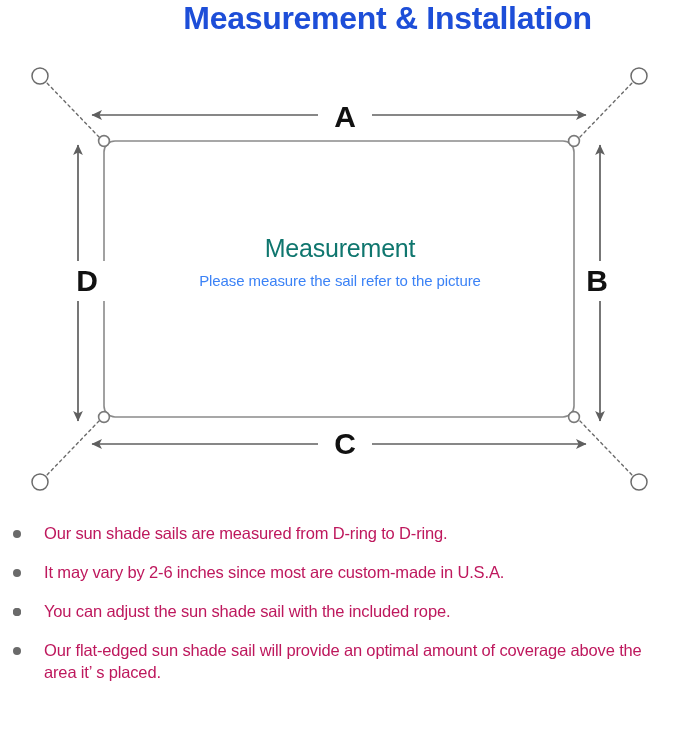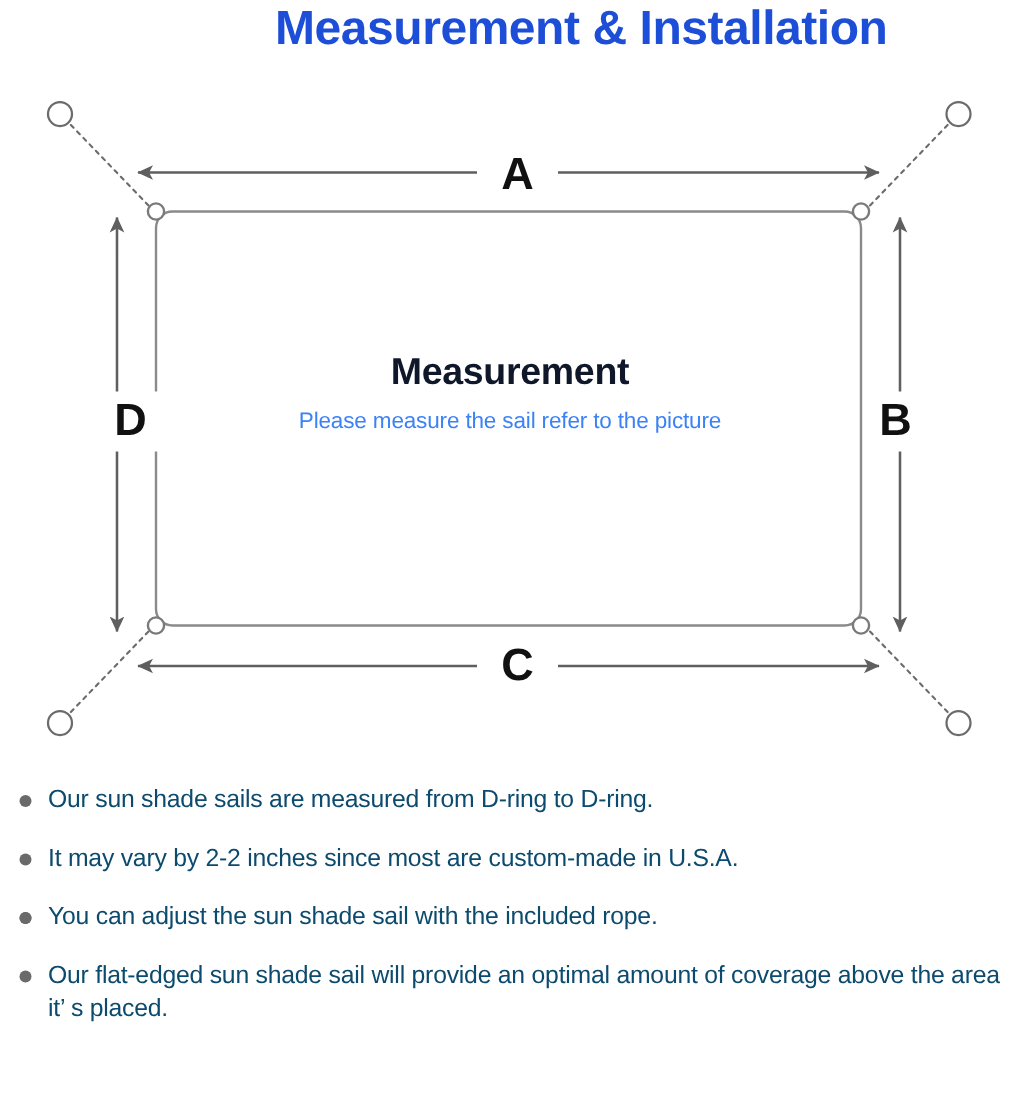--- a/index.html
+++ b/index.html
@@ -65,22 +65,22 @@
     position: absolute;
     left: 110px;
     top: 185px;
     width: 460px;
     text-align: center;
     pointer-events: none;
   }
   #measurement-heading {
     font-family: "Liberation Sans", sans-serif;
     font-size: 25px;
-    font-weight: bold;
-    color: #0f172a;
+    font-weight: normal;
+    color: #0f766e;
     line-height: 30px;
     letter-spacing: -0.2px;
   }
   #measurement-sub {
     margin-top: 8px;
     font-family: "Liberation Sans", sans-serif;
     font-size: 15px;
     font-weight: normal;
     color: #3b82f6;
     line-height: 19px;
@@ -89,27 +89,27 @@
 
   
   #notes {
     position: absolute;
     left: 0;
     top: 522px;
     width: 679px;
   }
   .note-item {
     position: relative;
-    padding-left: 32px;
+    padding-left: 44px;
     padding-right: 8px;
     margin-bottom: 17px;
     font-family: "Liberation Sans", sans-serif;
     font-size: 16.5px;
     line-height: 22px;
-    color: #0c4a6e;
+    color: #be185d;
     letter-spacing: -0.15px;
   }
   .note-item:last-child { margin-bottom: 0; }
   .note-bullet {
     position: absolute;
     left: 13px;
     top: 8px;
     width: 8px;
     height: 8px;
     border-radius: 50%;
@@ -174,21 +174,21 @@
   </div>
 </div>
 
 <div id="notes">
   <div class="note-item">
     <span class="note-bullet"></span>
     <span>Our sun shade sails are measured from D-ring to D-ring.</span>
   </div>
   <div class="note-item">
     <span class="note-bullet"></span>
-    <span>It may vary by 2-2 inches since most are custom-made in U.S.A.</span>
+    <span>It may vary by 2-6 inches since most are custom-made in U.S.A.</span>
   </div>
   <div class="note-item">
     <span class="note-bullet"></span>
   </div>
   <div class="note-item">
     <span class="note-bullet"></span>
     <span>You can adjust the sun shade sail with the included rope.</span>
   </div>
   <div class="note-item">
     <span class="note-bullet"></span>

